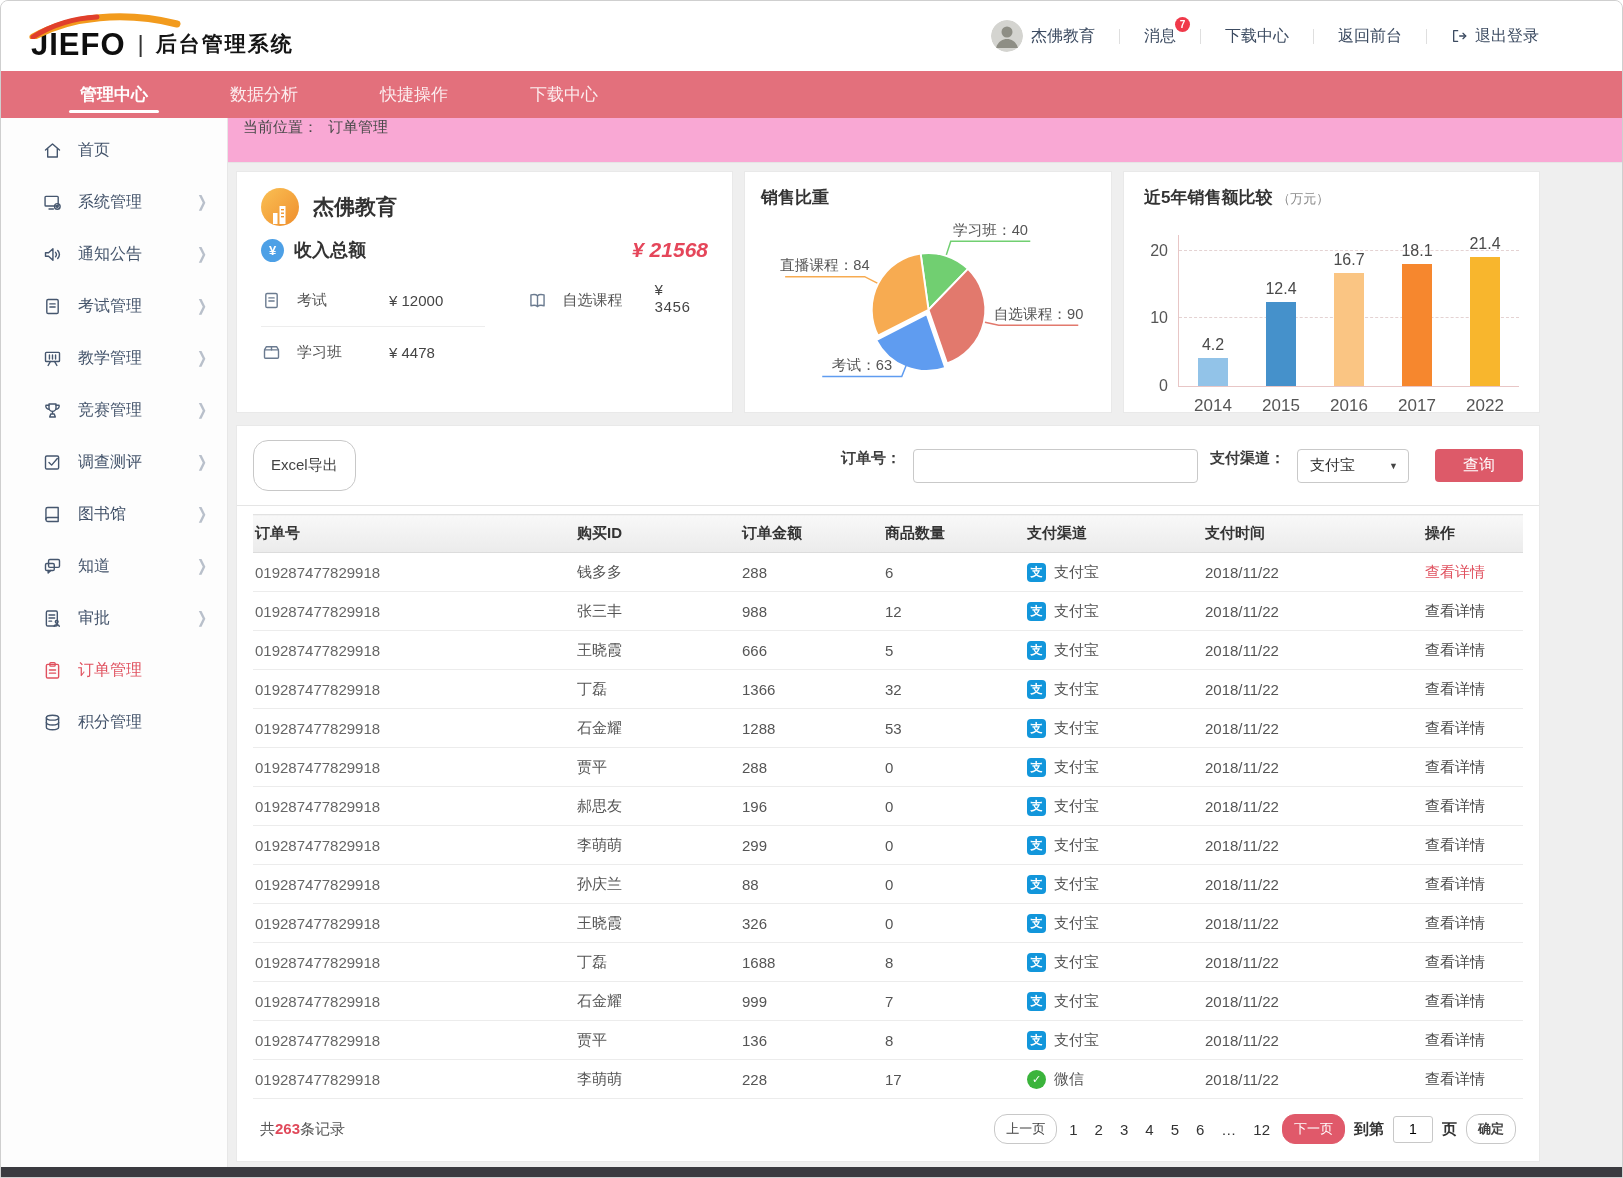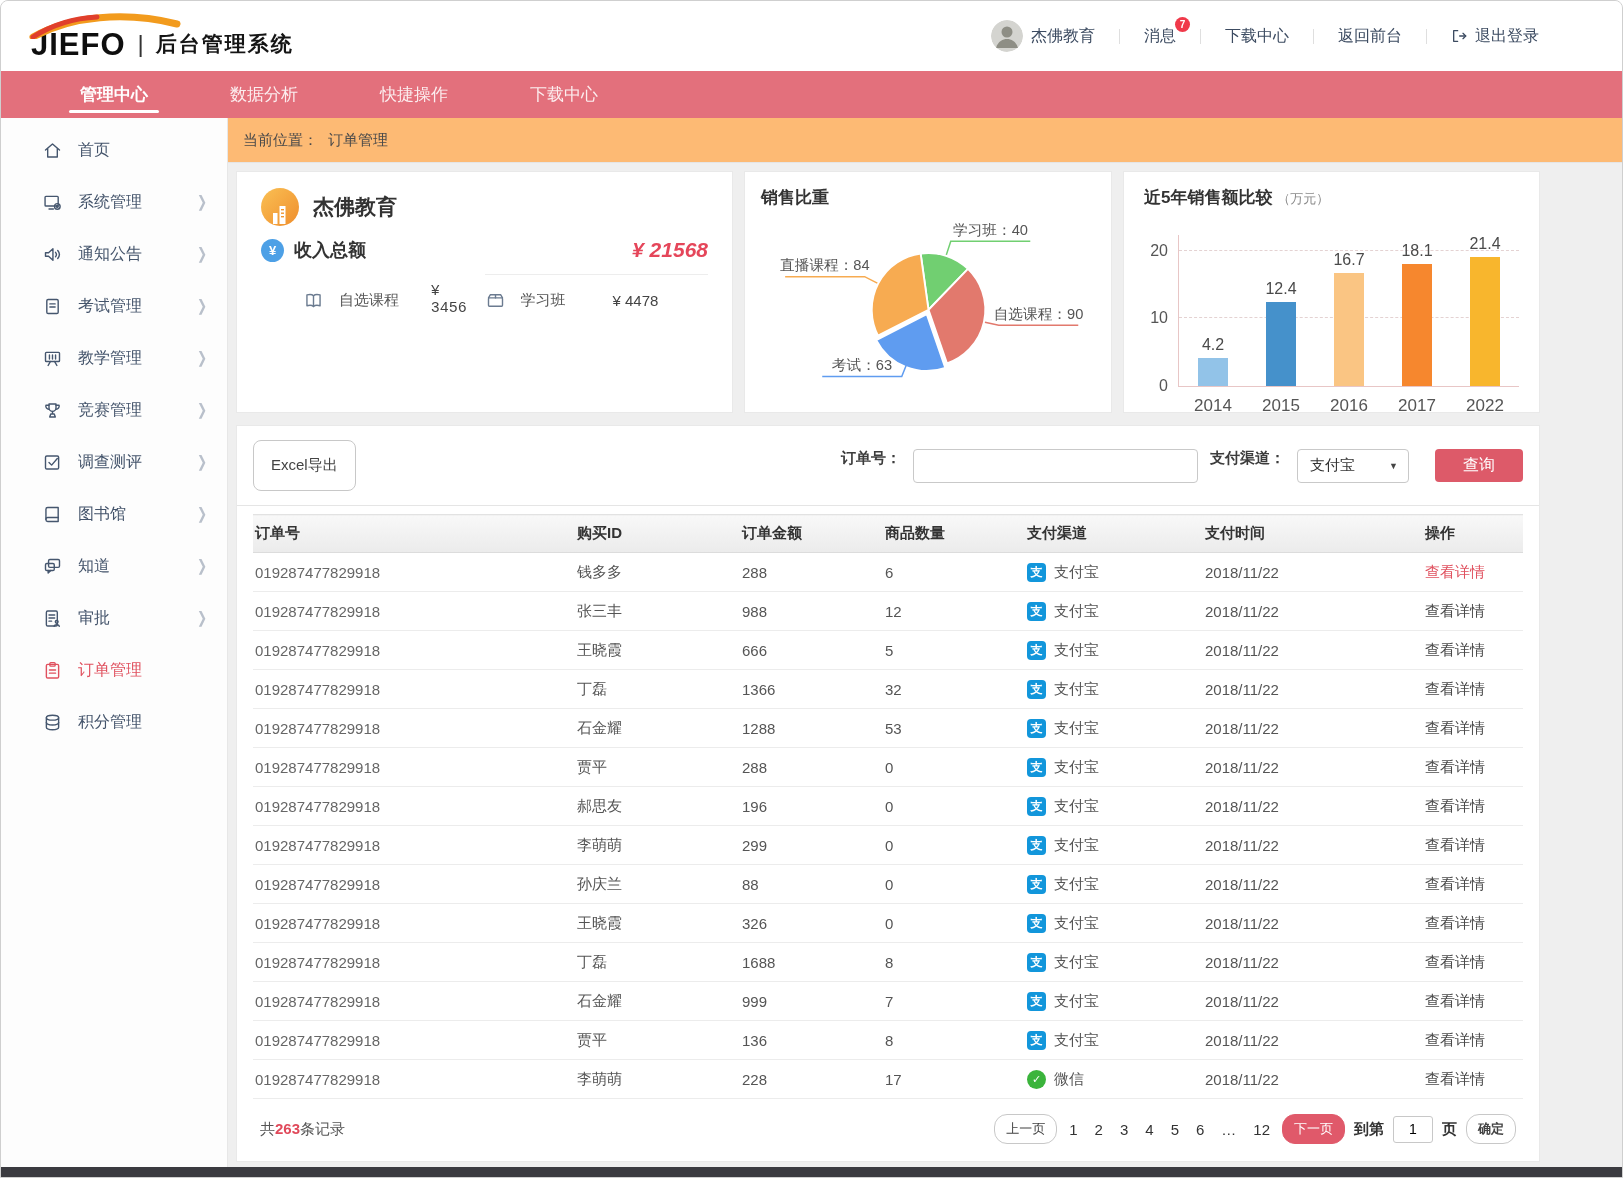--- a/index.html
+++ b/index.html
@@ -32,21 +32,21 @@
   .sidebar { width:227px; background:#fdfdfd; border-right:1px solid #e7e7e7; padding-top:6px; }
   .sidebar ul { list-style:none; }
   .side-item { display:flex; align-items:center; height:52px; padding:0 20px 0 40px; color:#44546b; cursor:pointer; }
   .side-icon { width:22px; height:22px; margin-right:15px; display:flex; align-items:center; justify-content:center; color:#45566e; }
   .side-label { flex:1; font-size:16px; }
   .side-chevron { font-size:12px; color:#b9c0cb; transform:scaleY(1.3); }
   .side-item.active { color:#e0515f; }
   .side-item.active .side-icon { color:#e0515f; }
 
   .main { flex:1; background:#efefef; }
-  .breadcrumb { height:45px; background:#fdba74; border-bottom:1px solid #e5e5e5; display:flex; align-items:center; padding-left:15px; font-size:15px; color:#4a4a4a; gap:10px; }
+  .breadcrumb { height:45px; background:#f9a8d4; border-bottom:1px solid #e5e5e5; display:flex; padding-left:15px; font-size:15px; color:#4a4a4a; gap:10px; }
 
   
   .cards { display:flex; gap:11px; padding:8px 82px 0 8px; }
   .card { background:#fff; border:1px solid #e9e9e9; height:242px; }
   .card-summary { width:497px; padding:16px 24px 0; }
   .card-pie { width:368px; padding:14px 16px 0; }
   .card-bar { flex:1; padding:14px 20px 0; }
   .card h3 { font-size:17px; color:#333; font-weight:700; }
   .card h3 .suffix { font-size:13px; color:#8a8a8a; font-weight:400; }
 
@@ -75,21 +75,21 @@
   .bar-plot { position:relative; flex:1; height:152px; border-left:1px solid #e8c6c6; border-bottom:1px solid #e8c6c6; display:flex; justify-content:space-around; align-items:flex-end; }
   .grid-line { position:absolute; left:0; right:0; border-top:1px dashed #e4d2d2; }
   .bar-col { position:relative; width:30px; display:flex; flex-direction:column; align-items:center; justify-content:flex-end; height:100%; }
   .bar-val { font-size:16px; color:#4a4a4a; margin-bottom:4px; white-space:nowrap; }
   .bar-rect { width:30px; }
   .bar-cat { position:absolute; bottom:-30px; font-size:17px; color:#555; }
 
   
   .panel { margin:12px 82px 0 8px; background:#fff; border:1px solid #e9e9e9; }
   .toolbar { display:flex; align-items:center; padding:14px 16px; }
-  .btn-plain { border:1px solid #c8c8c8; background:#fff; border-radius:8px; padding:15px 17px; font-size:15px; color:#444; cursor:pointer; font-family:inherit; }
+  .btn-plain { border:1px solid #c8c8c8; background:#fff; border-radius:15px; padding:15px 17px; font-size:15px; color:#444; cursor:pointer; font-family:inherit; }
   .toolbar-right { margin-left:auto; display:flex; align-items:flex-start; gap:12px; }
   .tb-label { font-size:15px; font-weight:700; color:#3c3c3c; }
   .order-input { width:285px; height:34px; border:1px solid #c9c9c9; border-radius:4px; padding:0 10px; font-size:15px; font-family:inherit; }
   .select { width:112px; height:34px; border:1px solid #c9c9c9; border-radius:4px; background:#fff; display:flex; align-items:center; justify-content:space-between; padding:0 10px 0 12px; font-size:15px; color:#333; cursor:pointer; margin-right:14px; }
   .select .caret { font-size:9px; color:#444; }
   .btn-search { width:88px; height:33px; background:#dd5a69; border:none; border-radius:4px; color:#fff; font-size:16px; cursor:pointer; font-family:inherit; }
 
   .table-wrap { border-top:1px solid #e5e5e5; padding:8px 16px 0; }
   table { border-collapse:collapse; table-layout:fixed; width:1270px; }
   thead th { background:linear-gradient(#f8f8f8,#ebebeb); border-top:1px solid #e2e2e2; border-bottom:1px solid #dcdcdc; height:38px; text-align:left; font-size:15px; font-weight:700; color:#333; padding-left:2px; }
@@ -328,20 +328,30 @@
                 </svg>
             </span>
             <span class="card-title">杰佛教育</span>
           </div>
           <div class="income-row">
             <span class="money-icon">¥</span>
             <span class="income-label">收入总额</span>
             <span class="income-value">¥ 21568</span>
           </div>
           <div class="summary-grid" id="summary-grid">
+              <div class="sum-item c1">
+                <span class="sum-icon">
+                  <svg viewBox="0 0 24 24" width="21" height="21" fill="none" stroke="currentColor" stroke-width="1.6" stroke-linecap="round" stroke-linejoin="round">
+                    <rect x="5.5" y="4" width="13" height="16" rx="1.5"></rect>
+                    <path d="M9 9 h6 M9 12.5 h6"></path>
+                  </svg>
+                </span>
+                <span class="sum-label">考试</span>
+                <span class="sum-value">¥ 12000</span>
+              </div>
               <div class="sum-item c2">
                 <span class="sum-icon">
                   <svg viewBox="0 0 24 24" width="21" height="21" fill="none" stroke="currentColor" stroke-width="1.6" stroke-linecap="round" stroke-linejoin="round">
                     <path d="M12 6.5 C10.5 5 7.5 4.8 4.5 5.6 V18 c3 -.8 6 -.6 7.5 .9 c1.5 -1.5 4.5 -1.7 7.5 -.9 V5.6 C16.5 4.8 13.5 5 12 6.5 Z"></path>
                     <path d="M12 6.5 V18.9"></path>
                   </svg>
                 </span>
                 <span class="sum-label">自选课程</span>
                 <span class="sum-value">¥ 3456</span>
               </div>

